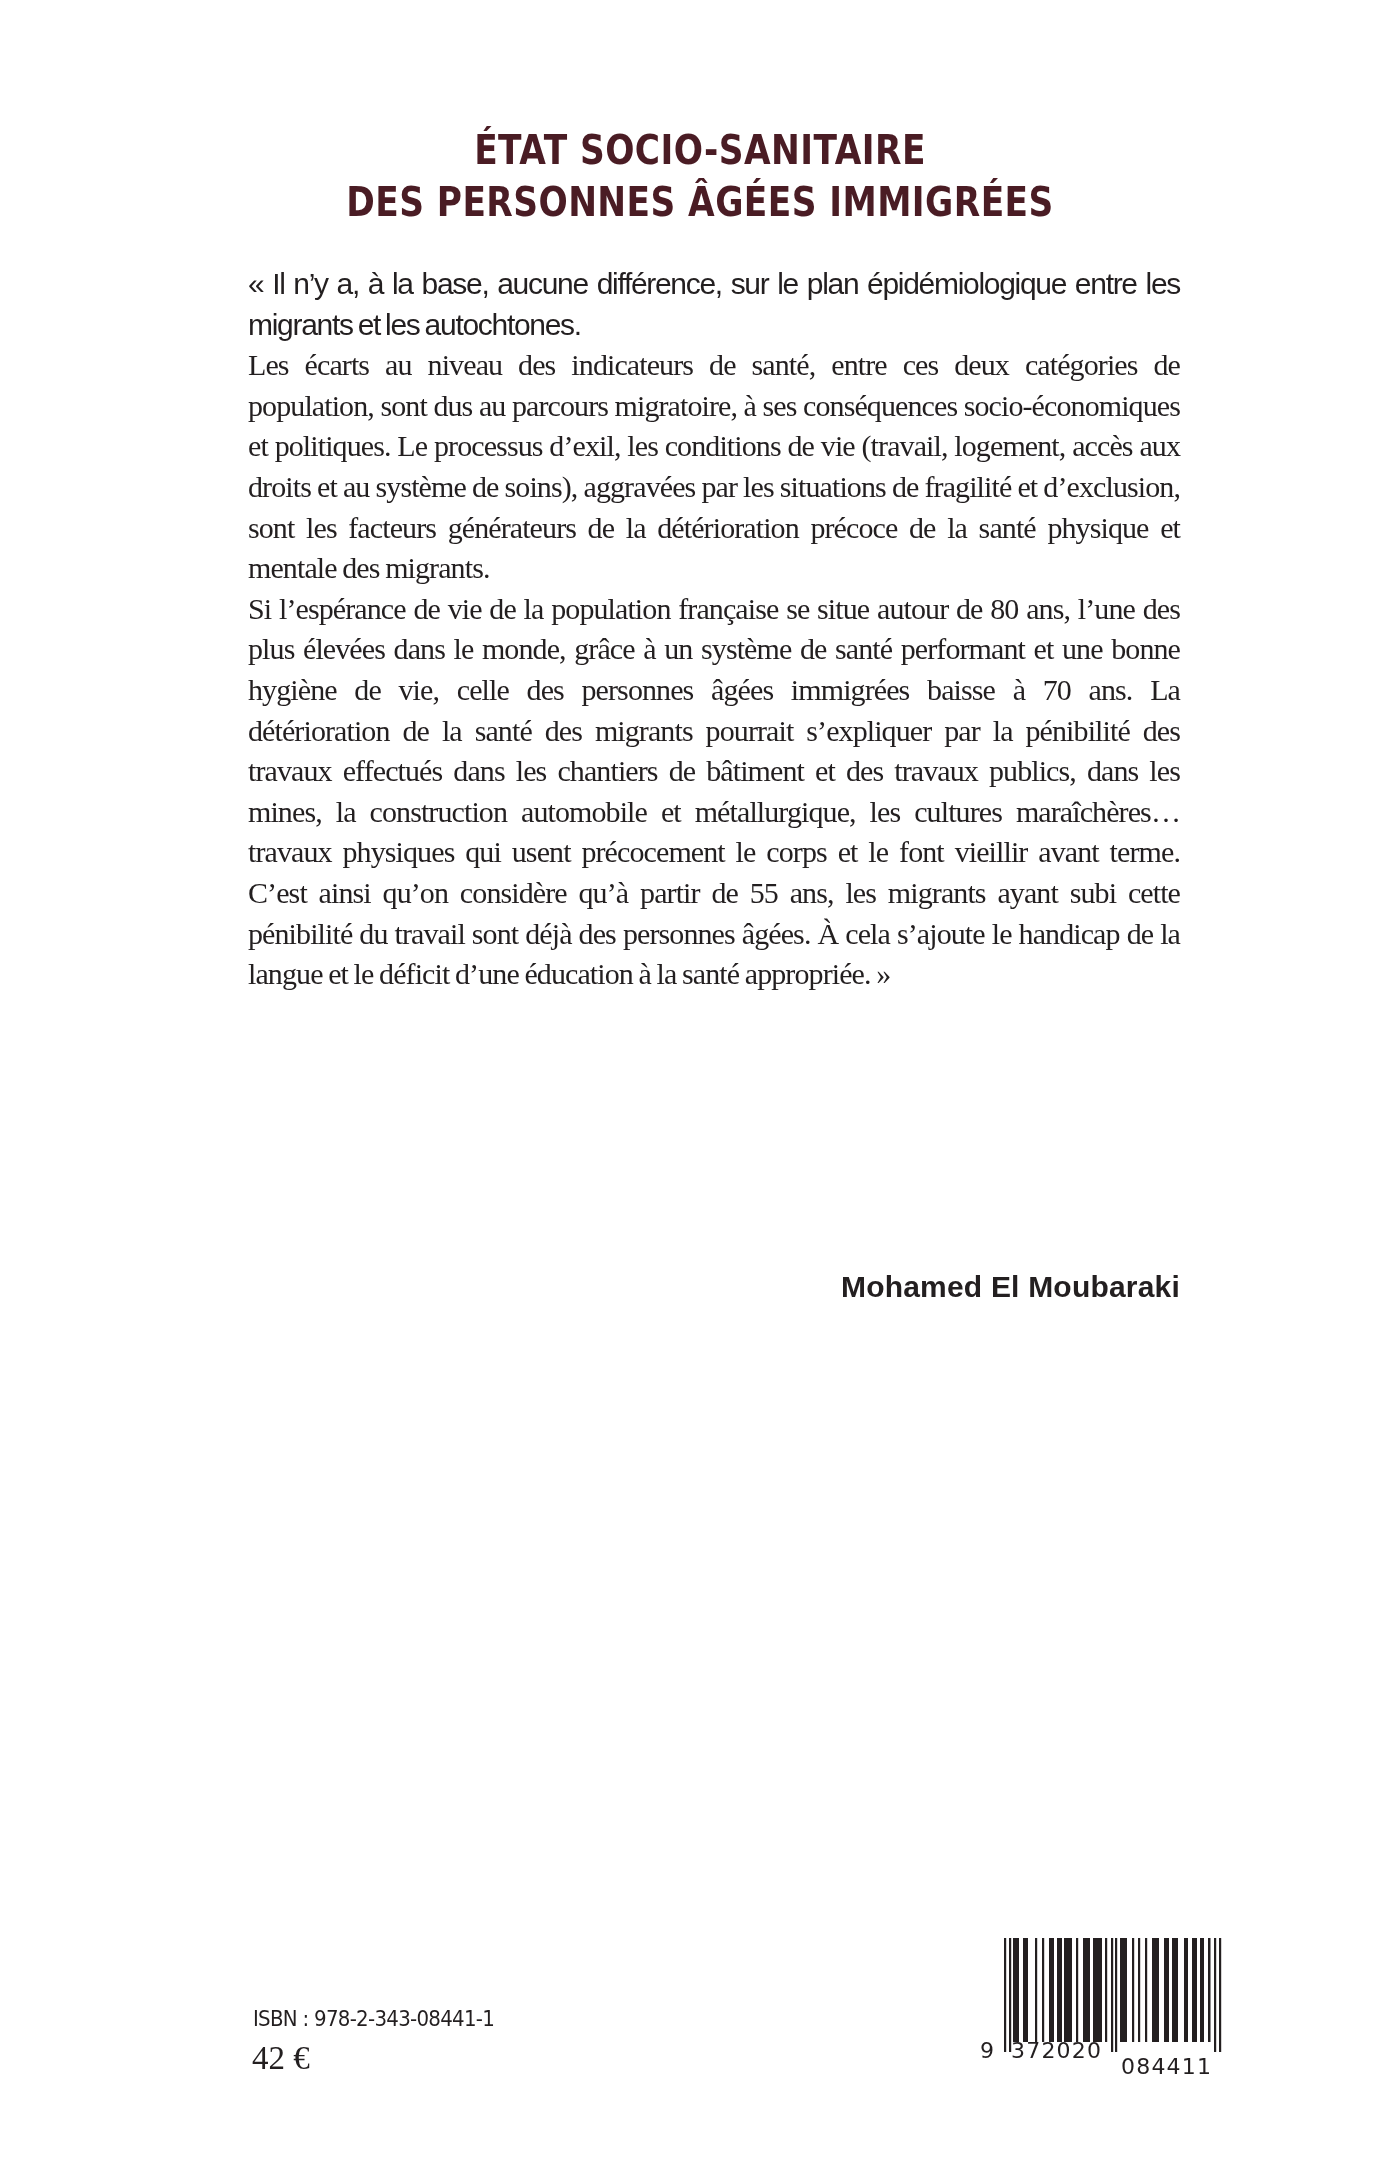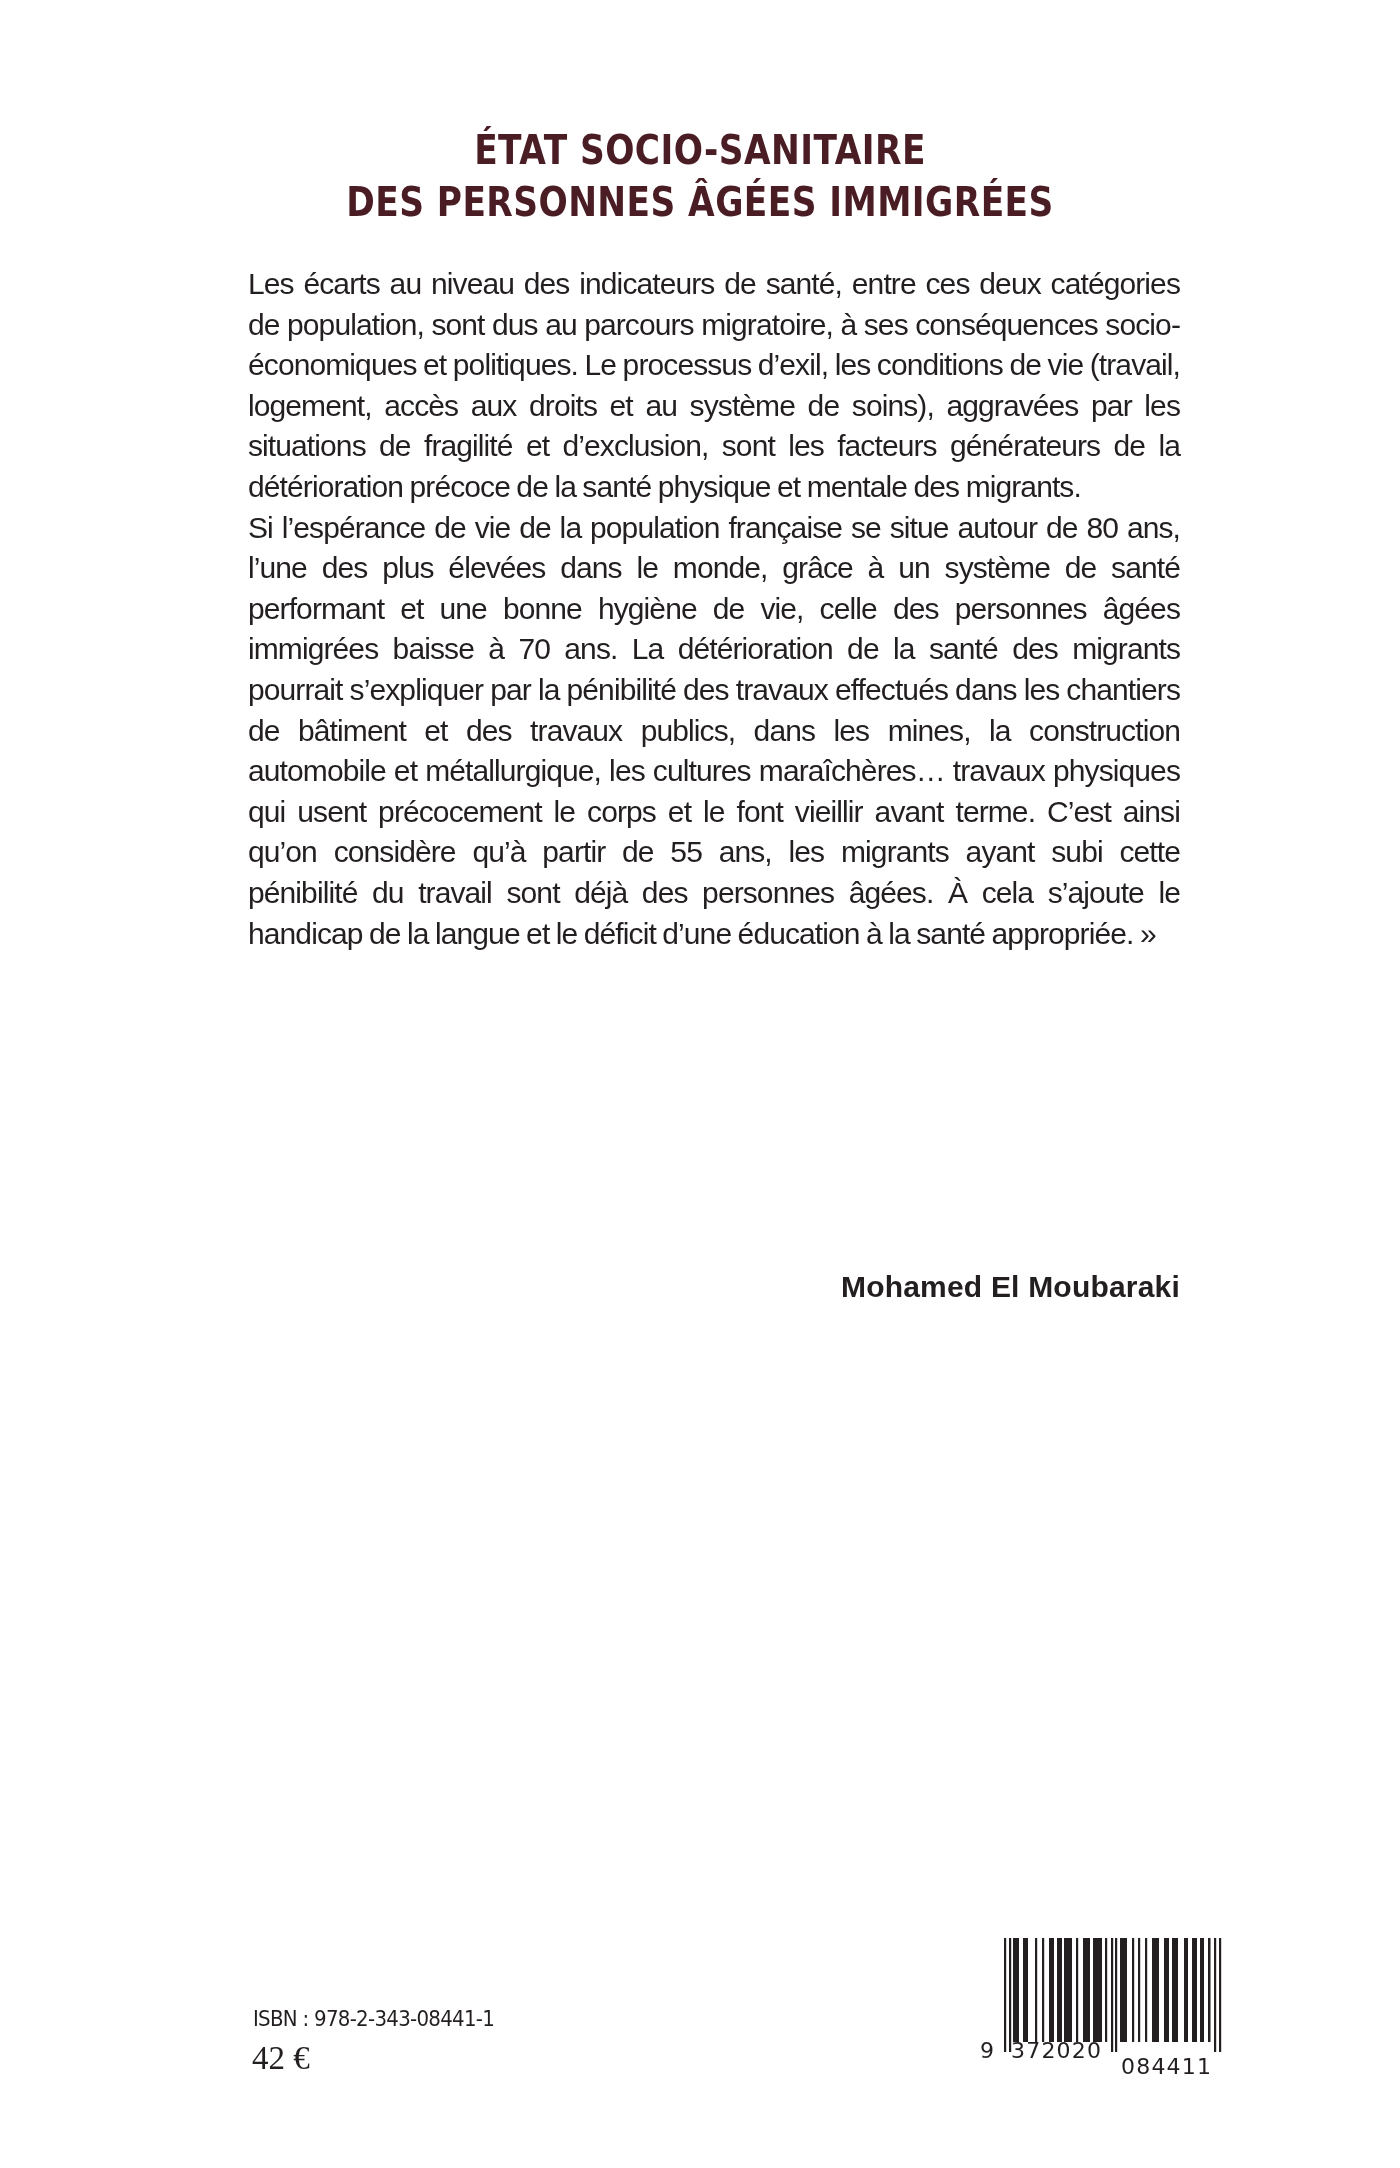--- a/index.html
+++ b/index.html
@@ -45,20 +45,21 @@
       text-align: justify;
       text-align-last: left;
     }
     .body-text .tight {
       letter-spacing: -1.3px;
       word-spacing: -2px;
     }
     .body-text .cond {
       letter-spacing: -0.9px;
       word-spacing: -1px;
+      font-family: Liberation Serif, serif;
     }
     .author {
       position: absolute;
       right: 220px;
       top: 1270px;
       font-family: "Liberation Sans", sans-serif;
       font-size: 30px;
       color: #231f20;
       letter-spacing: 0.2px;
       font-weight: bold;
@@ -93,20 +94,21 @@
   </style>
 </head>
 <body>
 
 <div class="title">
   <span class="line">ÉTAT SOCIO-SANITAIRE</span>
   <span class="line">DES PERSONNES ÂGÉES IMMIGRÉES</span>
 </div>
 
 <div class="body-text">
+  <p class="para tight">« Il n’y a, à la base, aucune différence, sur le plan épidémiologique entre les migrants et les autochtones.</p>
   <p class="para cond">Les écarts au niveau des indicateurs de santé, entre ces deux catégories de population, sont dus au parcours migratoire, à ses conséquences socio-économiques et politiques. Le processus d’exil, les conditions de vie (travail, logement, accès aux droits et au système de soins), aggravées par les situations de fragilité et d’exclusion, sont les facteurs générateurs de la détérioration précoce de la santé physique et mentale des migrants.</p>
   <p class="para cond">Si l’espérance de vie de la population française se situe autour de 80 ans, l’une des plus élevées dans le monde, grâce à un système de santé performant et une bonne hygiène de vie, celle des personnes âgées immigrées baisse à 70 ans. La détérioration de la santé des migrants pourrait s’expliquer par la pénibilité des travaux effectués dans les chantiers de bâtiment et des travaux publics, dans les mines, la construction automobile et métallurgique, les cultures maraîchères… travaux physiques qui usent précocement le corps et le font vieillir avant terme. C’est ainsi qu’on considère qu’à partir de 55 ans, les migrants ayant subi cette pénibilité du travail sont déjà des personnes âgées. À cela s’ajoute le handicap de la langue et le déficit d’une éducation à la santé appropriée. »</p>
 </div>
 
 <div class="author">Mohamed El Moubaraki</div>
 
 <div class="isbn">ISBN : 978-2-343-08441-1</div>
 <div class="price">42 €</div>
 
 <div class="barcode">

